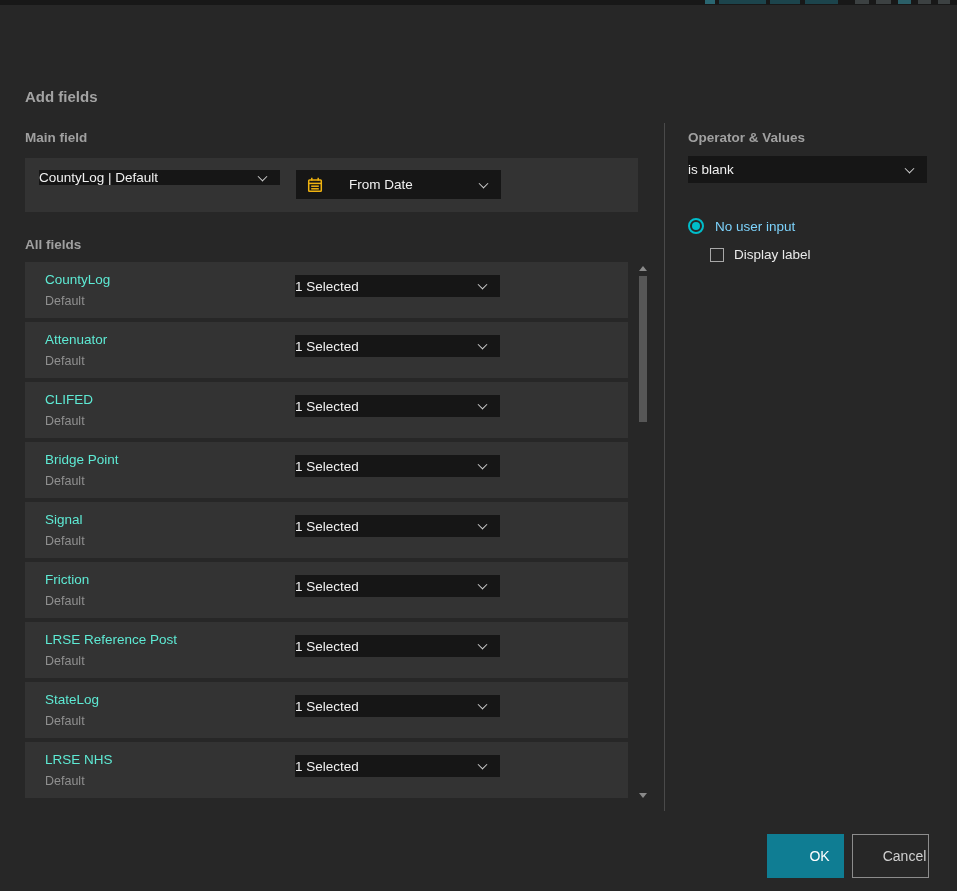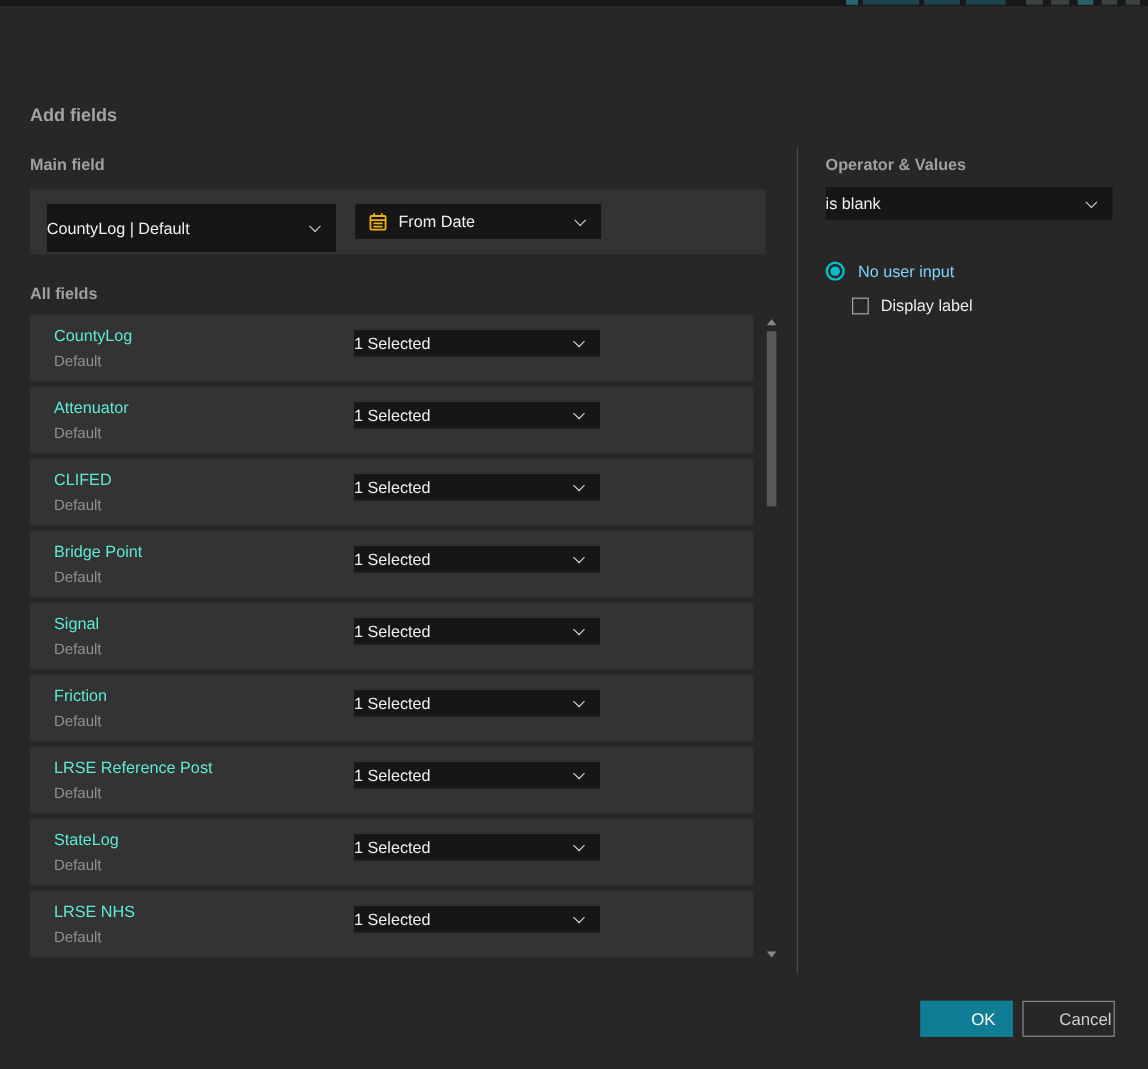--- a/index.html
+++ b/index.html
@@ -32,23 +32,23 @@
   .lbl-all{left:25px;top:237px;}
   .lbl-op{left:688px;top:130px;}
 
   
   .main-strip{position:absolute;left:25px;top:158px;width:613px;height:54px;background:var(--panel-strip);}
 
   
   .dropdown{position:absolute;background:var(--dd-bg);display:flex;align-items:center;cursor:pointer;}
   .dd-text{color:#f0f0f0;font-size:13.5px;white-space:nowrap;}
   .chev{position:absolute;right:14px;top:50%;width:7px;height:7px;border-right:1.5px solid #cfcfcf;border-bottom:1.5px solid #cfcfcf;transform:translateY(-70%) rotate(45deg);}
-  .dd-layer{left:14px;top:12px;width:241px;height:40px;}
+  .dd-layer{left:14px;top:12px;width:241px;height:15px;}
   .dd-field{left:271px;top:12px;width:205px;height:29px;}
-  .dd-field .dd-text{padding-left:9px;}
+  .dd-field .dd-text{padding-left:26px;}
   .cal-icon{margin-left:11px;flex:0 0 auto;display:block;}
   .cal-stroke{stroke:var(--calendar-gold);fill:none;stroke-width:1.5;}
 
   
   .fields-list{position:absolute;left:25px;top:262px;width:603px;}
   .field-row{position:relative;height:56px;margin-bottom:4px;background:var(--panel-strip);}
   .row-title{position:absolute;left:20px;top:10px;font-size:13.5px;color:#5eead4;}
   .row-sub{position:absolute;left:20px;top:32px;font-size:12.5px;color:#909090;}
   .row-dd{left:270px;top:13px;width:205px;height:22px;}
 
@@ -65,21 +65,21 @@
   .dd-operator{left:688px;top:156px;width:239px;height:27px;}
   .radio-row{position:absolute;left:688px;top:218px;display:flex;align-items:center;cursor:pointer;}
   .radio-outer{width:16px;height:16px;border:2px solid var(--accent-teal);border-radius:50%;display:flex;align-items:center;justify-content:center;flex:0 0 auto;}
   .radio-dot{width:8px;height:8px;border-radius:50%;background:var(--accent-teal);}
   .radio-label{margin-left:11px;font-size:13.5px;color:#7dd3fc;}
   .check-row{position:absolute;left:710px;top:247px;display:flex;align-items:center;cursor:pointer;}
   .checkbox{width:14px;height:14px;border:1px solid #a8a8a8;background:transparent;flex:0 0 auto;}
   .check-label{margin-left:10px;font-size:13.5px;color:#eaeaea;}
 
   
-  .btn{position:absolute;top:834px;width:77px;height:30px;display:flex;align-items:center;justify-content:center;font-size:14px;cursor:pointer;padding-left:28px;}
+  .btn{position:absolute;top:834px;width:77px;height:44px;display:flex;align-items:center;justify-content:center;font-size:14px;cursor:pointer;padding-left:28px;}
   .btn-ok{left:767px;background:var(--ok-teal);color:#ffffff;border:1px solid var(--ok-teal);}
   .btn-cancel{left:852px;background:transparent;color:#d0d0d0;border:1px solid #8c8c8c;}
 </style>
 </head>
 <body>
 
 <div class="stage">
 
   <div class="app-sliver">
     <div class="frag" style="left:705px;width:10px;background:#2a6671;"></div>

